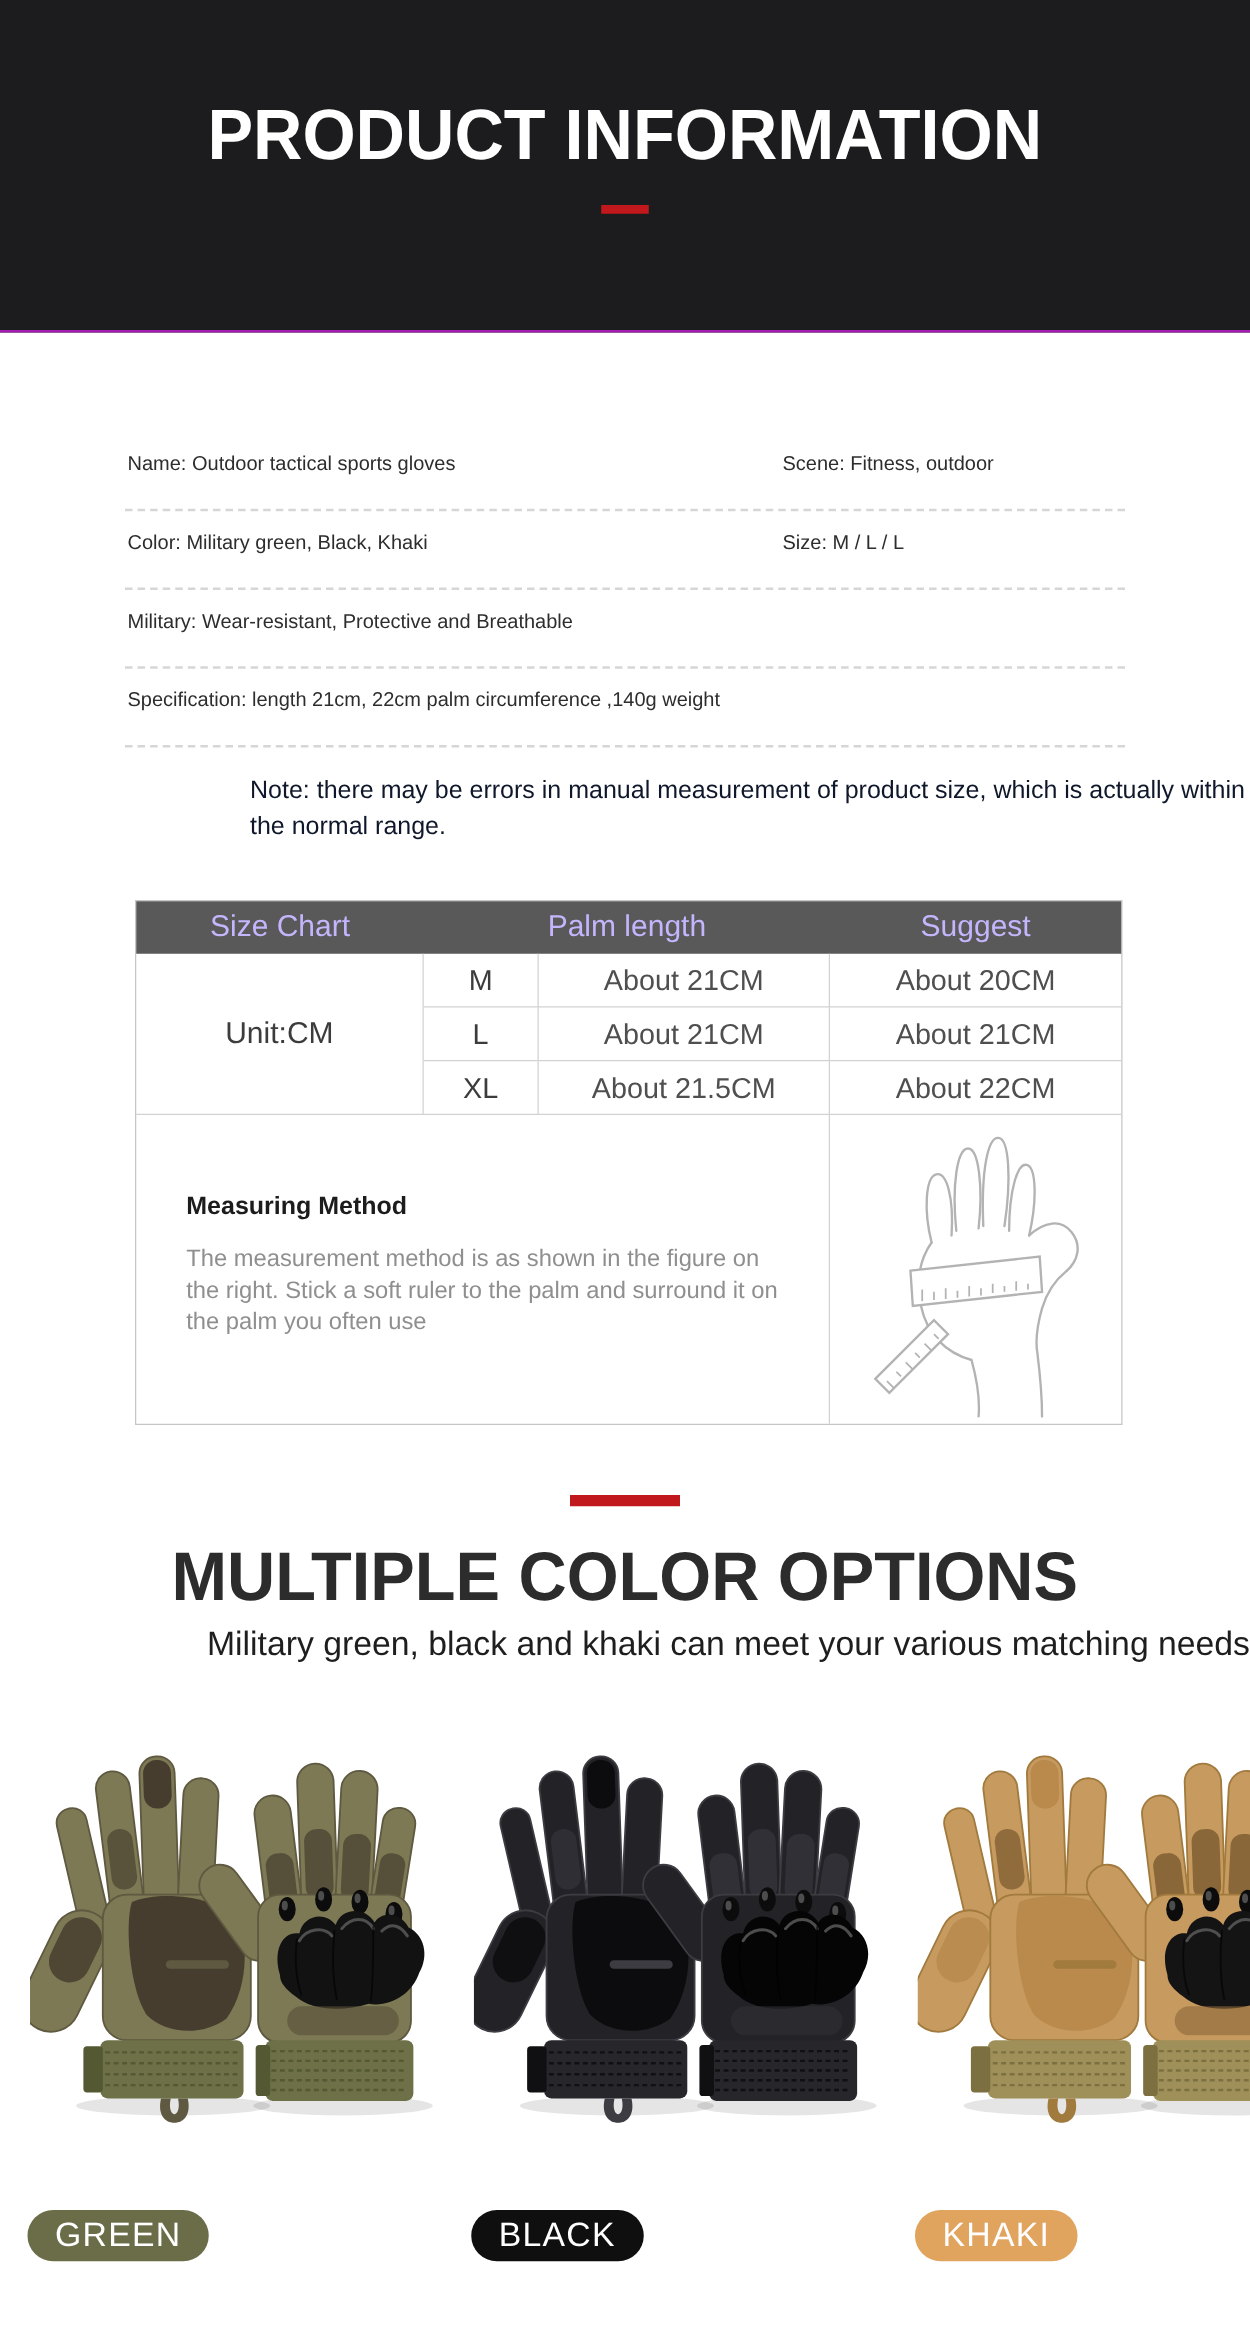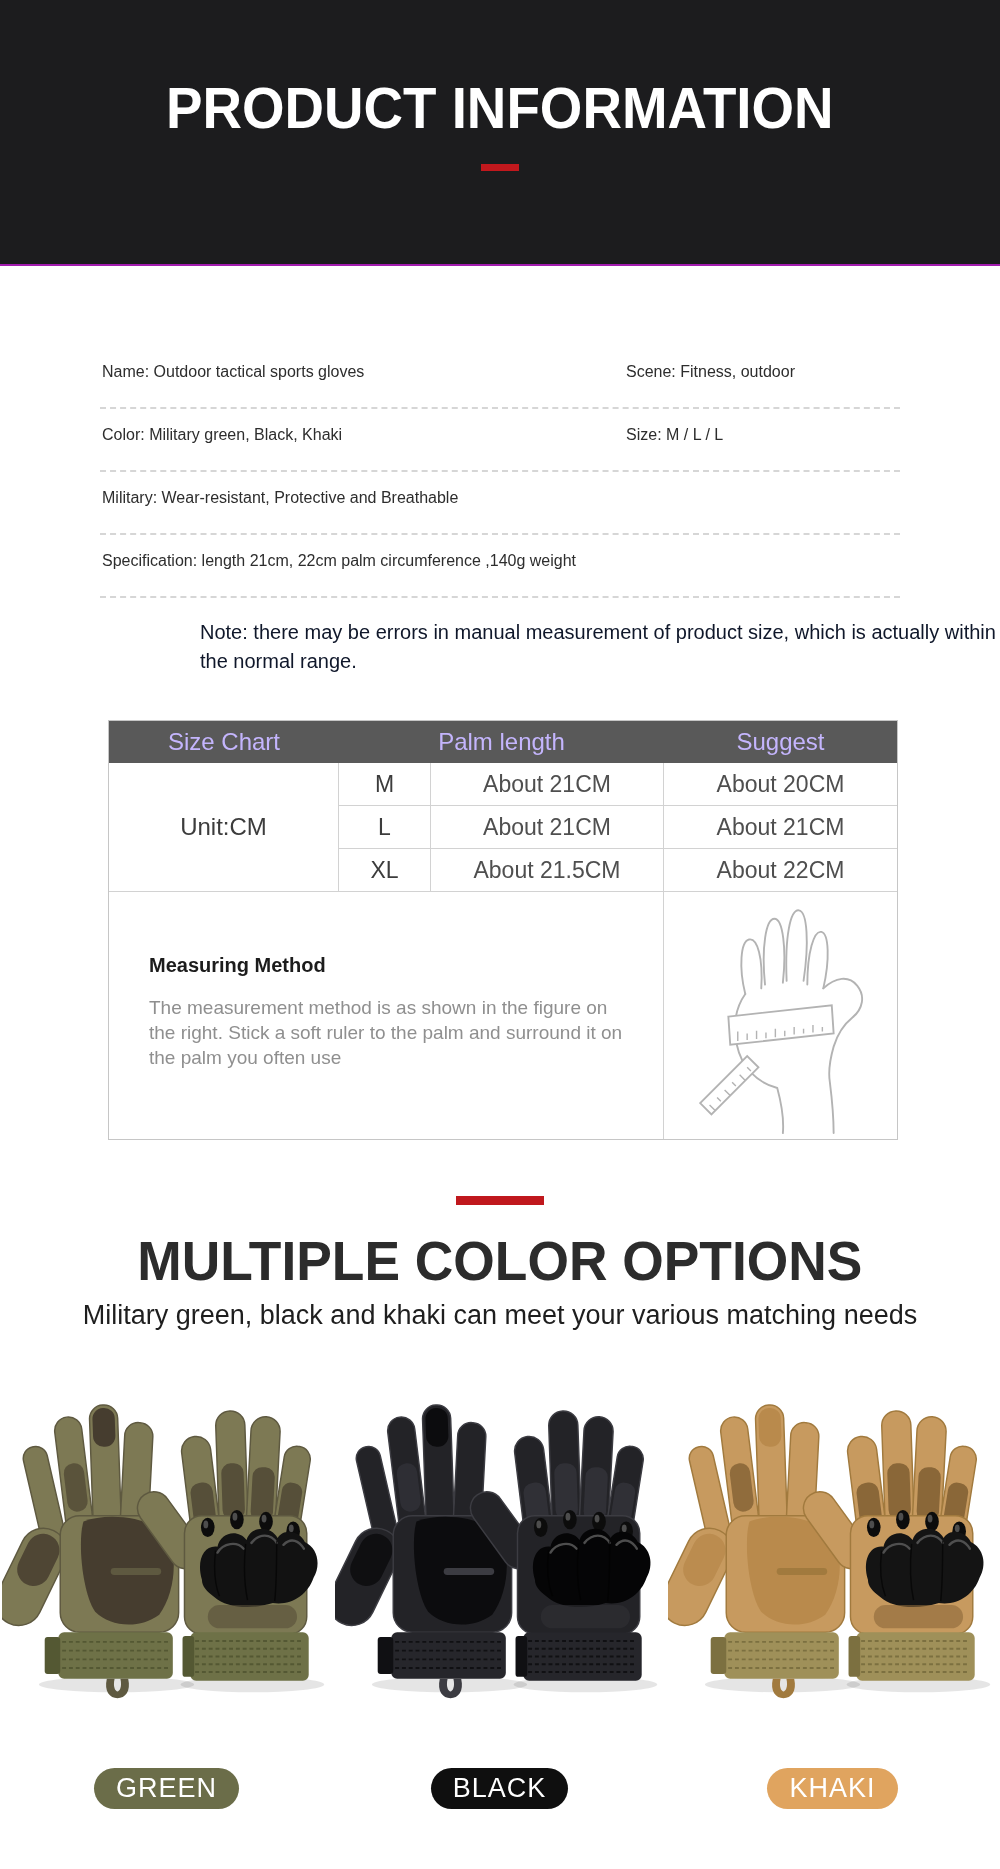--- a/index.html
+++ b/index.html
@@ -47,23 +47,23 @@
   .measure-title{margin:0 0 18px;font-size:20px;font-weight:700;color:#1c1c1c;}
   .measure-body{margin:0;width:478px;font-size:19px;line-height:25px;color:#8f8f8f;}
   .measure-right{padding-top:4px;}
   
   .bar2{width:88px;height:9px;background:#c0181d;margin:56px auto 0;}
   .options-title{margin:25px 0 0;text-align:center;}
   .options-title span{
     display:inline-block;font-size:55px;line-height:62px;font-weight:700;color:#2c2c2c;
     transform:scaleX(.97);transform-origin:center;white-space:nowrap;
   }
-  .options-sub{margin:6px 0 0;text-align:center;font-size:27px;line-height:34px;color:#1e1e1e;}
+  .options-sub{margin:6px 0 0;text-align:right;font-size:27px;line-height:34px;color:#1e1e1e;}
   .cards{display:flex;margin-top:42px;}
-  .card{width:333px;text-align:center;flex:0 0 333px;}
+  .card{width:333px;text-align:left;flex:0 0 333px;margin-left:22px;}
   .card .glove-art{display:block;width:330px;height:330px;margin:0 auto;}
   .badge{
     display:inline-flex;align-items:center;justify-content:center;
     min-width:122px;height:41px;padding:0 22px;box-sizing:border-box;border-radius:21px;
     margin-top:64px;color:#ffffff;font-size:27px;letter-spacing:1px;
   }
   .defs-holder{position:absolute;width:0;height:0;overflow:hidden;}
 </style>
 </head>
 <body>

